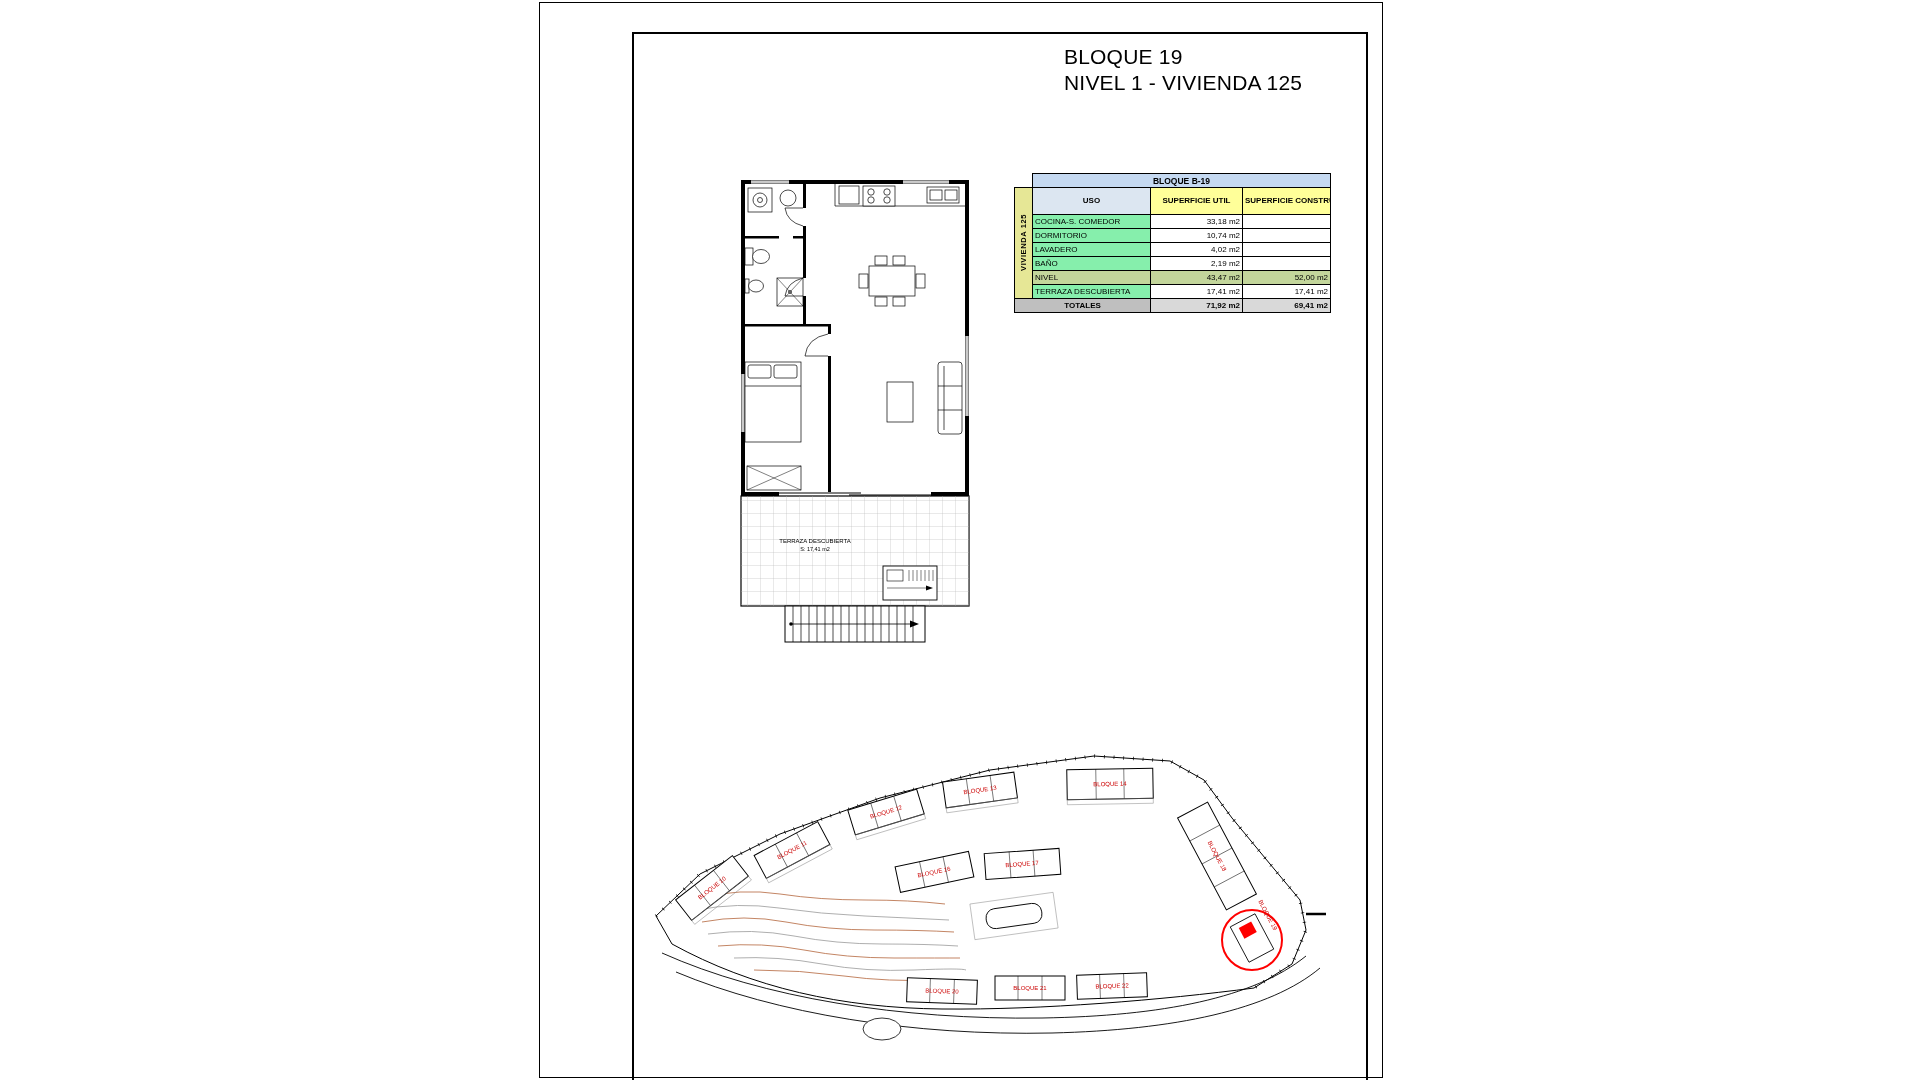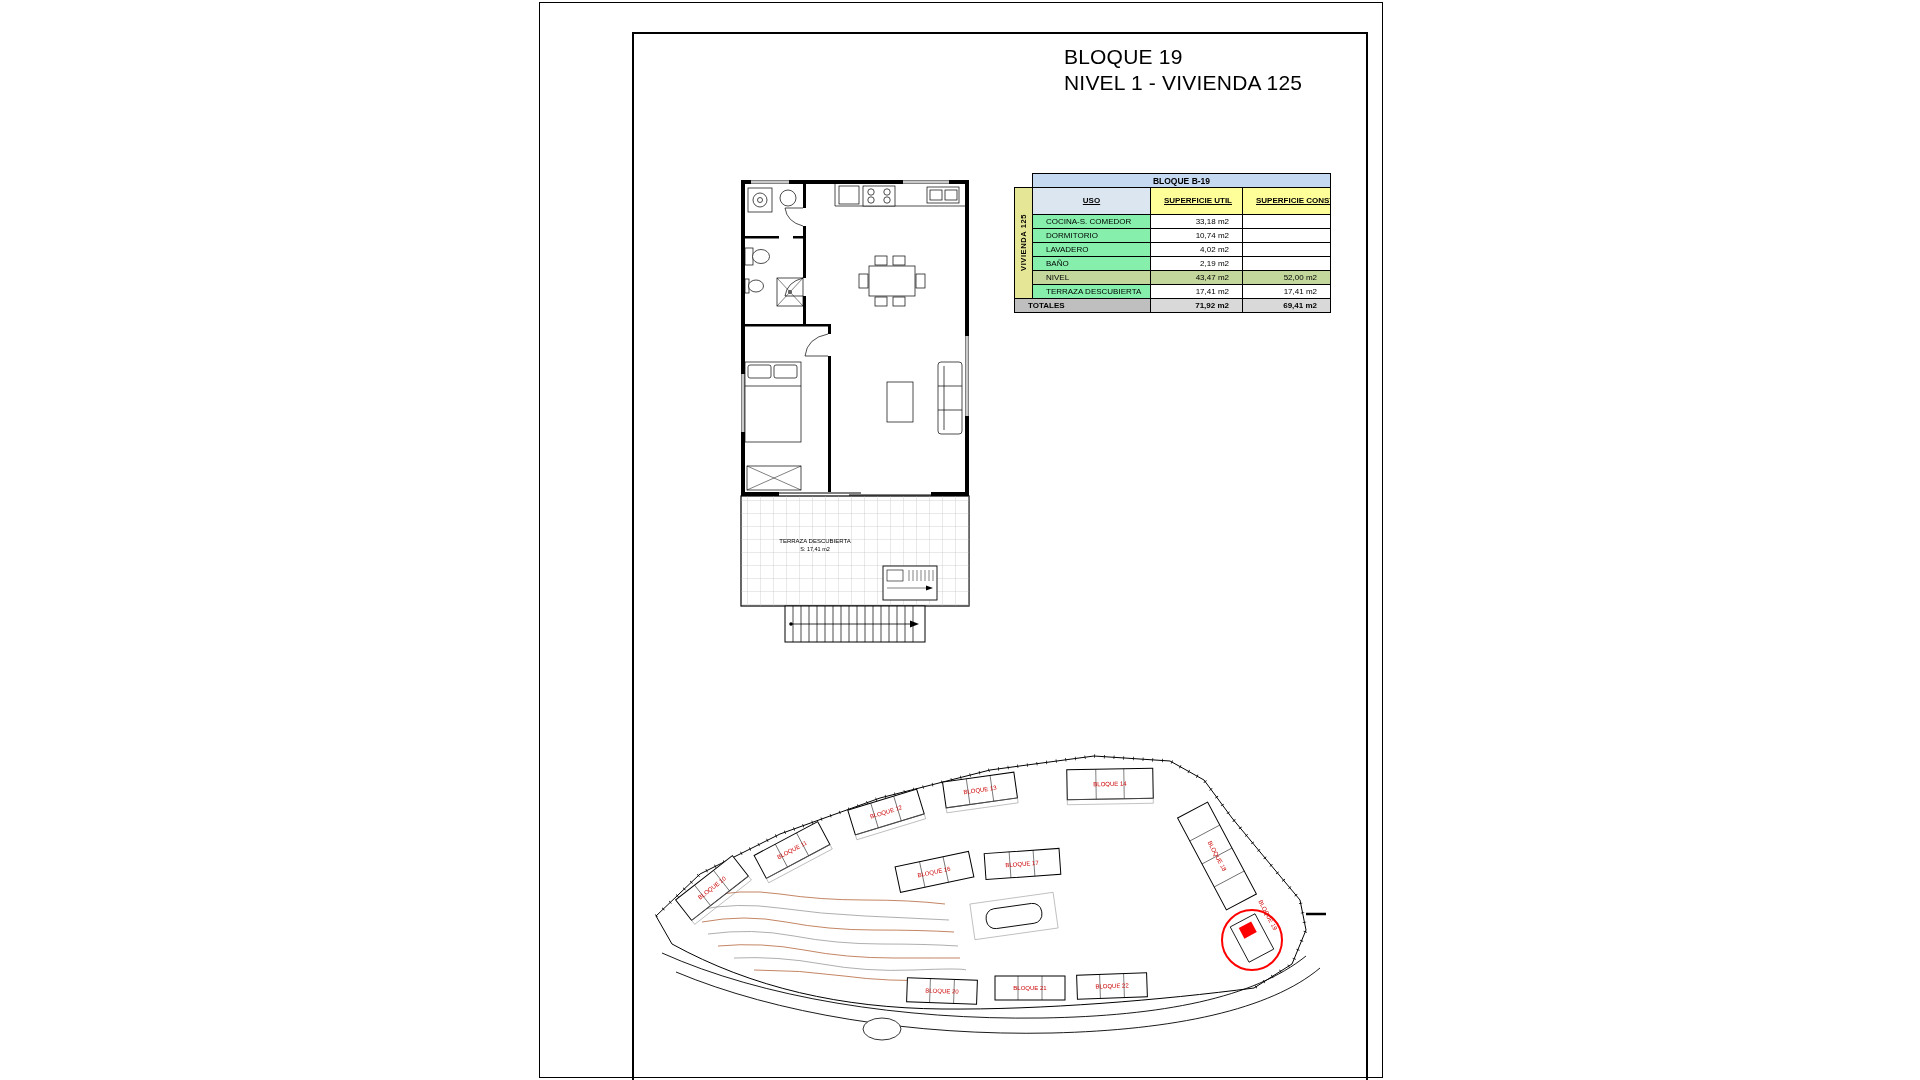--- a/index.html
+++ b/index.html
@@ -3,36 +3,36 @@
 <meta charset="utf-8">
 <style>
   html,body{margin:0;padding:0;background:#ffffff;}
   body{width:1920px;height:1080px;position:relative;font-family:"Liberation Sans",sans-serif;color:#000;}
   .canvas{position:absolute;left:0;top:0;width:1920px;height:1080px;background:#fff;}
   .sheet{position:absolute;left:539px;top:2px;width:842px;height:1074px;border:1px solid #000;background:#fff;}
   .inner{position:absolute;left:92px;top:13px;width:732px;height:1046px;border:2px solid #000;margin-top:16px;}
   .title-block{position:absolute;left:430px;top:10px;font-size:21px;line-height:26px;letter-spacing:0.2px;}
   
   .areas{position:absolute;left:380px;top:139px;width:316px;border-collapse:collapse;table-layout:fixed;font-size:8px;}
-  .areas td{border:1px solid #000;padding:0 13px;height:13px;overflow:hidden;white-space:nowrap;}
+  .areas td{border:1px solid #000;padding:0 2px;height:13px;overflow:hidden;white-space:nowrap;}
   .areas tr{height:13px;}
   .r-title{height:14px;}
   .r-head td{height:26px;}
   .r-totales{height:14px;}
   .c-empty{border:none !important;background:transparent;}
   .c-title{background:#c5d9f1;text-align:center;font-weight:bold;font-size:8.5px;}
   .c-strip{background:#e6e796;text-align:center;vertical-align:middle;padding:0 !important;}
   .vert{writing-mode:vertical-rl;transform:rotate(180deg);display:inline-block;font-weight:bold;font-size:7.5px;letter-spacing:0.6px;}
-  .c-h{text-align:center;font-weight:bold;white-space:normal;line-height:1.15;vertical-align:middle;text-decoration:underline;}
+  .c-h{text-align:center;font-weight:bold;white-space:normal;line-height:1.15;vertical-align:middle;}
   .c-h-uso{background:#dce6f1;}
   .c-h-y{background:#ffff99;}
   .c-uso{background:#86efac;}
   .c-val{text-align:right;background:#fff;}
   .r-total td{background:#c3d69b;}
-  .c-totales{background:#bfbfbf;font-weight:bold;}
+  .c-totales{background:#bfbfbf;font-weight:bold;text-align:center;}
   .r-totales .c-val{background:#d9d9d9;font-weight:bold;}
   
   .floorplan{position:absolute;left:101px;top:142px;}
   .fp-label{font-size:6px;fill:#000;text-anchor:middle;font-family:"Liberation Sans",sans-serif;}
   .fp-label2{font-size:5.5px;fill:#000;text-anchor:middle;font-family:"Liberation Sans",sans-serif;}
   
   .siteplan{position:absolute;left:8px;top:714px;}
   .blk .b{fill:#fff;stroke:#000;stroke-width:1;}
   .blk .bl{stroke:#000;stroke-width:0.5;fill:none;}
   .blk .bt{fill:none;stroke:#888;stroke-width:0.5;}

